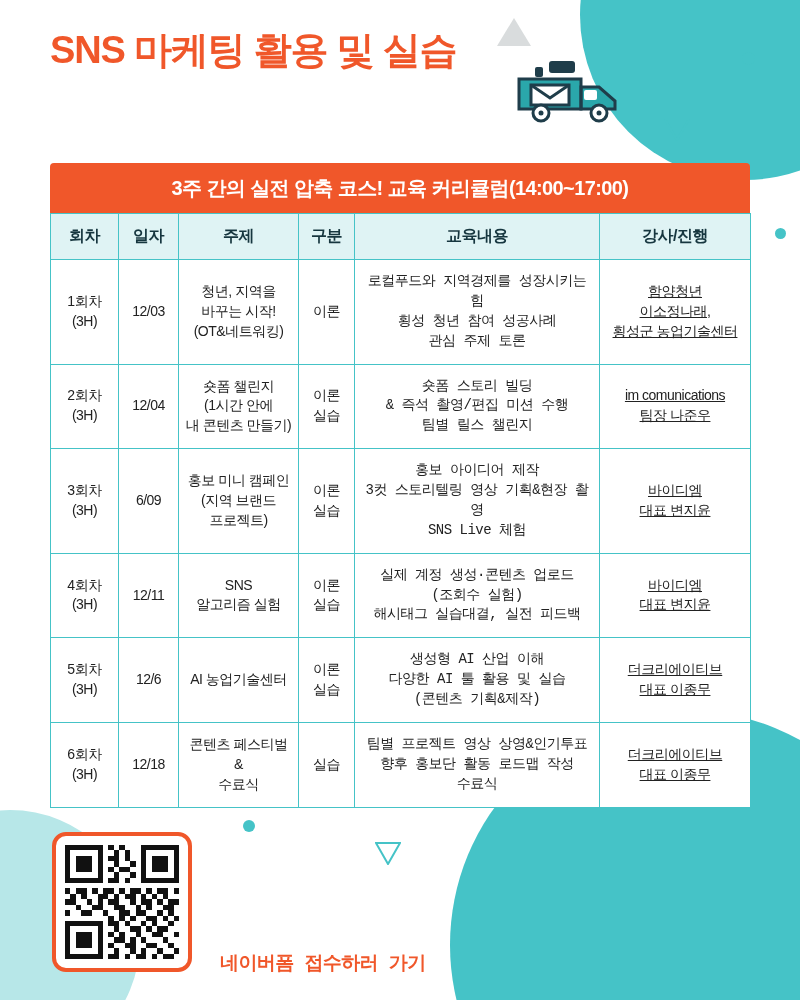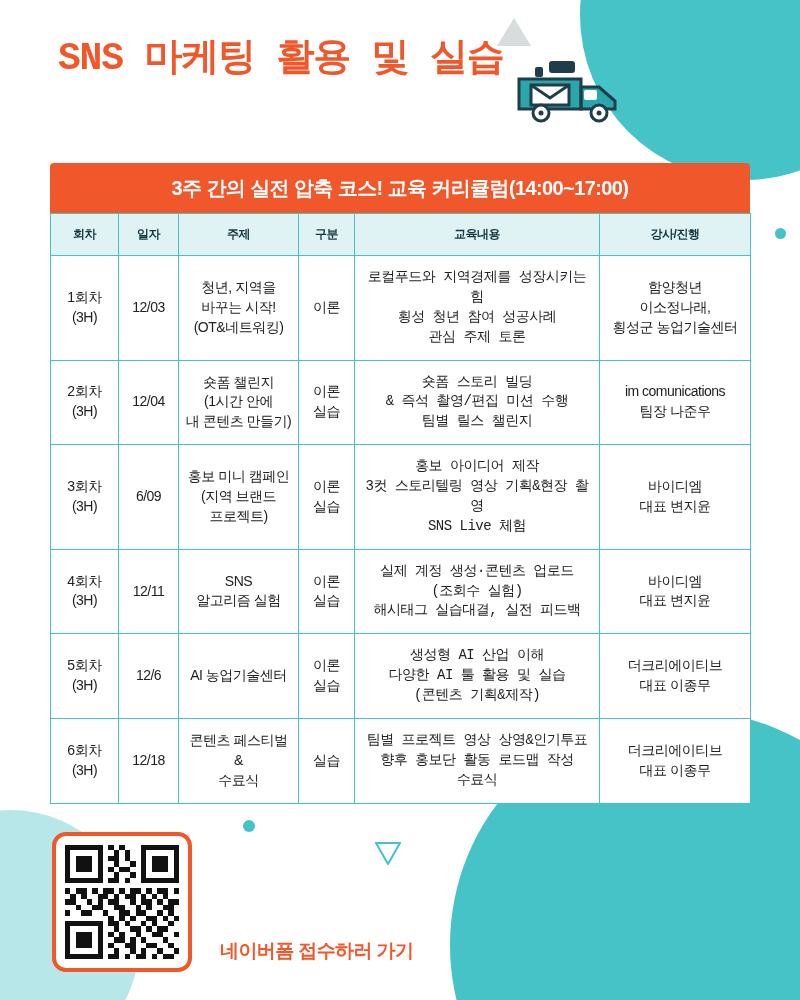--- a/index.html
+++ b/index.html
@@ -72,23 +72,22 @@
     font-weight: bold;
     color: #26424c;
     letter-spacing: -0.4px;
     margin: 0 0 14px 0;
   }
   .title {
     font-size: 38px;
     font-weight: bold;
     color: #f0572a;
     letter-spacing: -1.2px;
-    margin: 8px;
+    margin: 0;
     line-height: 1.1;
-    font-family: Liberation Mono, monospace;
   }
 
   
   .truck {
     position: absolute;
     top: 55px; left: 515px;
     width: 120px; height: 75px;
   }
 
   
@@ -116,36 +115,36 @@
   table.curriculum th,
   table.curriculum td {
     border: 1px solid #45c3c7;
     text-align: center;
     vertical-align: middle;
     letter-spacing: -0.5px;
   }
   table.curriculum thead th {
     background: #dff3f4;
     color: #16363f;
-    font-size: 12px;
+    font-size: 16px;
     font-weight: bold;
     padding: 12px 2px;
   }
   table.curriculum td {
     font-size: 14px;
     color: #222;
     padding: 12px 4px;
     line-height: 1.42;
   }
   td.col-session { font-size: 15px; }
   td.col-date { font-size: 13px; }
   td.col-topic { font-size: 14px; margin-top: 25px; }
   td.col-type { font-size: 14px; }
   td.col-content { font-size: 14px; font-family: Liberation Mono, monospace; }
-  td.col-teacher { font-size: 14px; }
+  td.col-teacher { font-size: 14px; text-decoration: underline; }
 
   .c1 { width: 68px; }
   .c2 { width: 60px; }
   .c3 { width: 120px; }
   .c4 { width: 56px; }
   .c5 { width: 245px; }
   .c6 { width: 151px; }
 
   .cell-line { display: block; }
 
@@ -157,25 +156,26 @@
     border: 4px solid #f0572a;
     border-radius: 14px;
     box-sizing: border-box;
     background: #ffffff;
     padding: 9px;
   }
   .qr-box svg { display: block; width: 100%; height: 100%; }
 
   .footer-cta {
     position: absolute;
-    left: 220px; bottom: 36px;
+    left: 220px; bottom: 24px;
     font-size: 19px;
     font-weight: bold;
     color: #f0572a;
     letter-spacing: -0.6px;
+    font-family: Liberation Mono, monospace;
   }
 </style>
 </head>
 <body>
 
 <div class="deco blob-top-right"></div>
 <div class="deco blob-bottom-right"></div>
 <div class="deco blob-bottom-left"></div>
 <div class="deco dot dot-1"></div>
 <div class="deco dot dot-2"></div>

